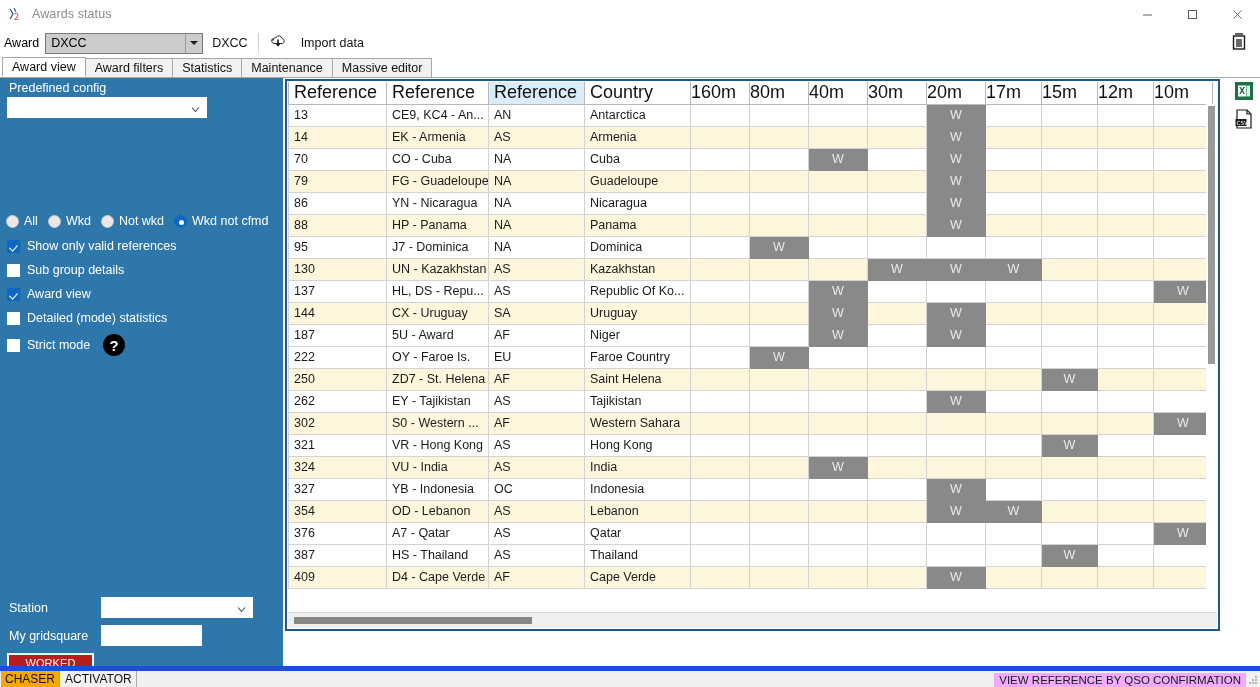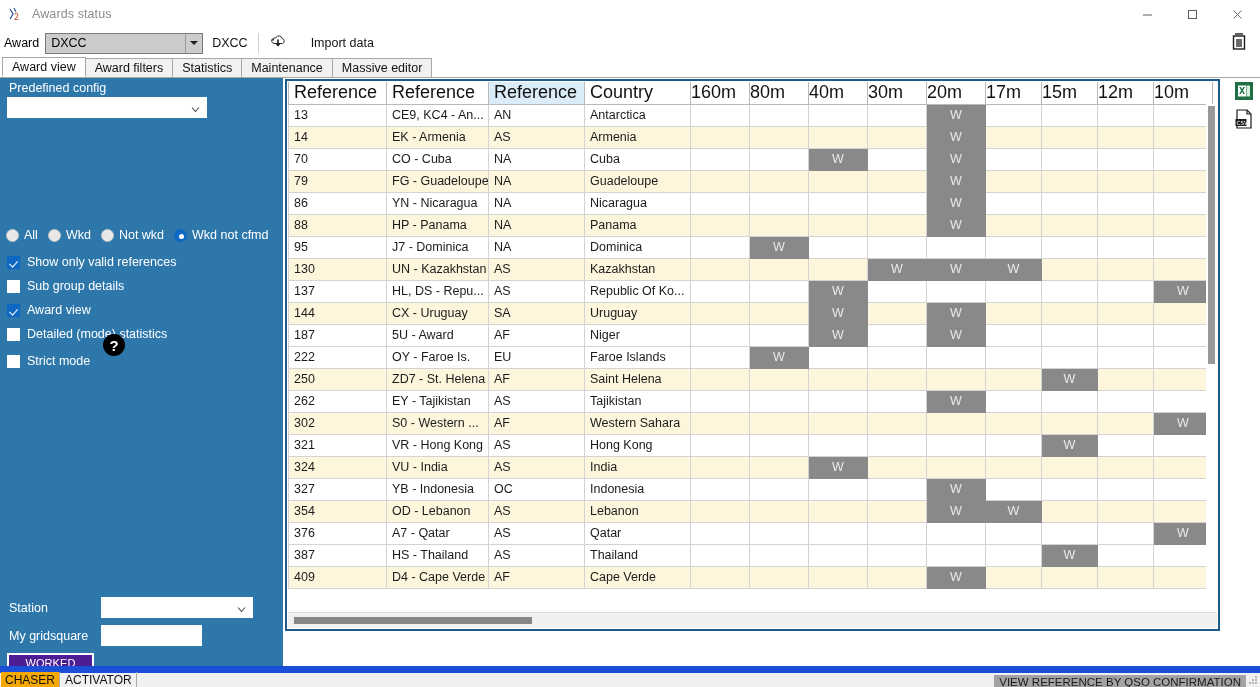--- a/index.html
+++ b/index.html
@@ -66,21 +66,21 @@
     background: #cccccc; border-left: 1px solid #9a9a9a;
     display: flex; align-items: center; justify-content: center;
   }
   .combo .combo-arrow i {
     display: block; width: 0; height: 0;
     border-left: 4px solid transparent; border-right: 4px solid transparent;
     border-top: 4px solid #202020;
   }
   .award-name { margin-left: 9px; font-size: 12.5px; color: #111; }
   .vsep { width: 1px; height: 20px; background: #cfcfcf; margin: 0 10px; }
-  .import-btn { display: flex; align-items: center; gap: 24px; cursor: default; }
+  .import-btn { display: flex; align-items: center; gap: 14px; cursor: default; }
   .import-btn .lblimp { font-size: 12.5px; color: #111; }
   .trash-btn {
     position: absolute; right: 8px; top: 1px;
     width: 26px; height: 28px; display: flex; align-items: center; justify-content: center;
   }
 
   
   .tabstrip {
     flex: 0 0 20px; height: 20px;
     display: flex; align-items: flex-end;
@@ -127,37 +127,36 @@
     display: flex; align-items: center;
   }
   .pd-combo .chev {
     position: absolute; right: 6px; top: 5px;
     width: 9px; height: 9px;
   }
   .radio-row {
     position: absolute; left: 6px; top: 136px;
     display: flex; align-items: center; gap: 0;
     font-size: 12.5px;
-    margin-top: 14px;
   }
   .radio-item { display: flex; align-items: center; margin-right: 10px; }
   .radio-dot {
     width: 13px; height: 13px; border-radius: 50%;
     background: #e8e8e8; border: 1px solid #c6c6c6;
     margin-right: 5px; position: relative; flex: 0 0 13px;
   }
   .radio-item.checked .radio-dot { background: #0d68c4; border-color: #0d68c4; }
   .radio-item.checked .radio-dot::after {
     content: ""; position: absolute; left: 4px; top: 4px;
     width: 5px; height: 5px; border-radius: 50%; background: #ffffff;
   }
   .check-row {
     position: absolute; left: 7px;
     display: flex; align-items: center;
-    font-size: 12.5px; color: #ffffff; margin-top: 16px;
+    font-size: 12.5px; color: #ffffff;
   }
   .chk {
     width: 13px; height: 13px; margin-right: 7px;
     background: #ffffff; border: 1px solid #ffffff;
     position: relative; flex: 0 0 13px;
   }
   .check-row.checked .chk { background: #0d68c4; border-color: #0d68c4; }
   .check-row.checked .chk::after {
     content: ""; position: absolute; left: 3px; top: 2px;
     width: 4px; height: 7px;
@@ -274,34 +273,34 @@
     position: absolute; right: 3px; top: 2px;
     width: 26px;
     display: flex; flex-direction: column; gap: 4px; align-items: center;
   }
   .export-btn { width: 24px; height: 24px; display: flex; align-items: center; justify-content: center; }
 
   
   .statusbar {
     flex: 0 0 21px; height: 21px;
     background: #f0f0f0;
-    border-top: 7px solid #1d4ed8;
+    border-top: 5px solid #1d4ed8;
     display: flex; align-items: center;
     position: relative;
   }
   .sb-tab {
     height: 17px; padding: 0 4px; margin-left: 1px;
     display: flex; align-items: center;
     font-size: 12px; color: #111;
     border-right: 1px solid #a9a9a9;
   }
   .sb-tab.chaser { background: #f5a800; color: #111; }
   .sb-right {
     position: absolute; right: 14px; top: 2px;
-    background: #a3a3a3; color: #1a1a1a;
+    background: #f0abfc; color: #1a1a1a;
     font-size: 11.5px; padding: 1px 5px;
   }
   .sb-grip {
     position: absolute; right: 2px; bottom: 2px;
     width: 11px; height: 11px;
   }
 </style>
 </head>
 <body>
 
@@ -453,21 +452,21 @@
           <svg width="9" height="9" viewBox="0 0 9 9">
               <path d="M1 2.5 L4.5 6.5 L8 2.5" fill="none" stroke="#4a4a4a" stroke-width="1.1"></path>
             </svg>
         </span>
       </div>
 
       <div class="grid-lbl">My gridsquare</div>
       <input class="grid-input" type="text" style="padding-left: 4px; font-size: 12px;" value="">
 
       <div class="legend" id="legend-host">
-          <div class="legend-item" style="background: #4c1d95; color: rgb(255, 255, 255); text-decoration: underline;">WORKED</div>
+          <div class="legend-item" style="background: #b91c1c; color: rgb(255, 255, 255); text-decoration: underline;">WORKED</div>
           <div class="legend-item" style="background: rgb(255, 165, 0); color: rgb(0, 0, 0);">CONFIRMED</div>
         </div>
 
     </div>
 
     <div class="rightpanel">
       <div class="gridwrap">
         <div class="gridinner">
           <table class="grid">
             <colgroup id="grid-cols">
@@ -665,21 +664,21 @@
                   <td class="w">W</td>
                   <td></td>
                   <td></td>
                   <td></td>
                   <td></td>
                 </tr>
                 <tr class="odd">
                   <td>222</td>
                   <td>OY - Faroe Is.</td>
                   <td>EU</td>
-                  <td>Faroe Islands</td>
+                  <td>Faroe Country</td>
                   <td></td>
                   <td class="w">W</td>
                   <td></td>
                   <td></td>
                   <td></td>
                   <td></td>
                   <td></td>
                   <td></td>
                   <td></td>
                 </tr>

